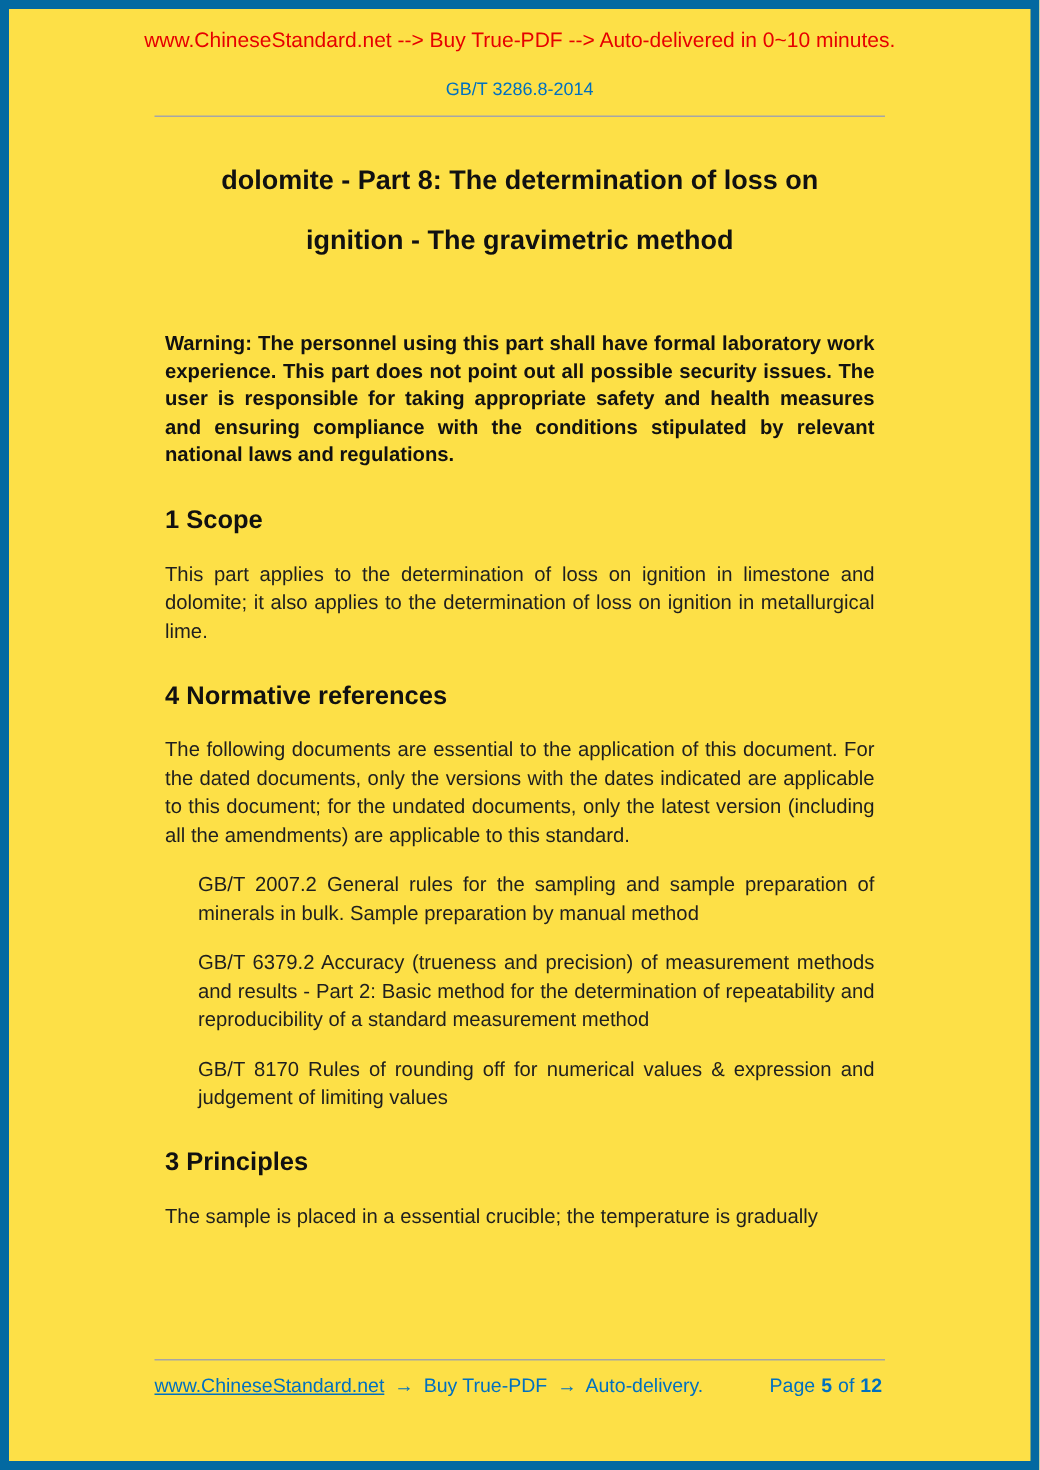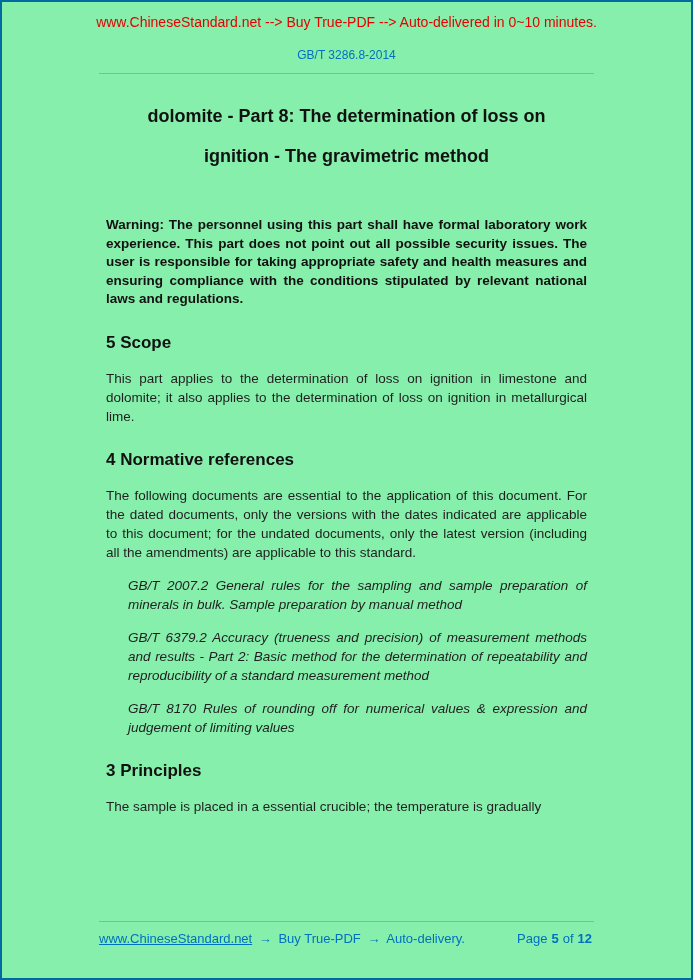--- a/index.html
+++ b/index.html
@@ -6,22 +6,22 @@
     margin: 0;
     padding: 0;
     background: #ffffff;
     font-family: "Liberation Sans", sans-serif;
   }
   .page {
     position: relative;
     width: 693px;
     height: 980px;
     box-sizing: border-box;
-    background: #86efac;
-    border: 2px solid #0369a1;
+    background: #fde047;
+    border: 6px solid #0369a1;
     overflow: hidden;
     color: #1a1a1a;
   }
   .banner {
     padding-top: 12px;
     text-align: center;
     font-size: 14px;
     color: #e60000;
   }
   .std-code {
@@ -60,27 +60,26 @@
   }
   p.body-para {
     margin: 0 104px 14px 104px;
     font-size: 13.5px;
     line-height: 19px;
     text-align: justify;
     color: #1f1f1f;
   }
   p.ref-para {
     margin-left: 126px;
-    font-style: italic;
   }
   .footer {
     position: absolute;
     left: 0;
     right: 0;
-    bottom: 0;
+    bottom: 11px;
     padding: 0 97px 32px 97px;
   }
   .footer-rule {
     border: none;
     border-top: 1px solid #a6a6a6;
     margin: 0 0 9px 0;
   }
   .footer-row {
     display: flex;
     justify-content: space-between;
@@ -108,21 +107,21 @@
 
   <hr class="rule">
 
   <h1 class="title">
     <span class="tline">dolomite - Part 8: The determination of loss on</span>
     <span class="tline">ignition - The gravimetric method</span>
   </h1>
 
   <p class="warning">Warning: The personnel using this part shall have formal laboratory work experience. This part does not point out all possible security issues. The user is responsible for taking appropriate safety and health measures and ensuring compliance with the conditions stipulated by relevant national laws and regulations.</p>
 
-  <h2 class="section-heading">5 Scope</h2>
+  <h2 class="section-heading">1 Scope</h2>
   <p class="body-para">This part applies to the determination of loss on ignition in limestone and dolomite; it also applies to the determination of loss on ignition in metallurgical lime.</p>
 
   <h2 class="section-heading">4 Normative references</h2>
   <p class="body-para">The following documents are essential to the application of this document. For the dated documents, only the versions with the dates indicated are applicable to this document; for the undated documents, only the latest version (including all the amendments) are applicable to this standard.</p>
   <p class="body-para ref-para">GB/T 2007.2 General rules for the sampling and sample preparation of minerals in bulk. Sample preparation by manual method</p>
   <p class="body-para ref-para">GB/T 6379.2 Accuracy (trueness and precision) of measurement methods and results - Part 2: Basic method for the determination of repeatability and reproducibility of a standard measurement method</p>
   <p class="body-para ref-para">GB/T 8170 Rules of rounding off for numerical values &amp; expression and judgement of limiting values</p>
 
   <h2 class="section-heading">3 Principles</h2>
   <p class="body-para">The sample is placed in a essential crucible; the temperature is gradually</p>

